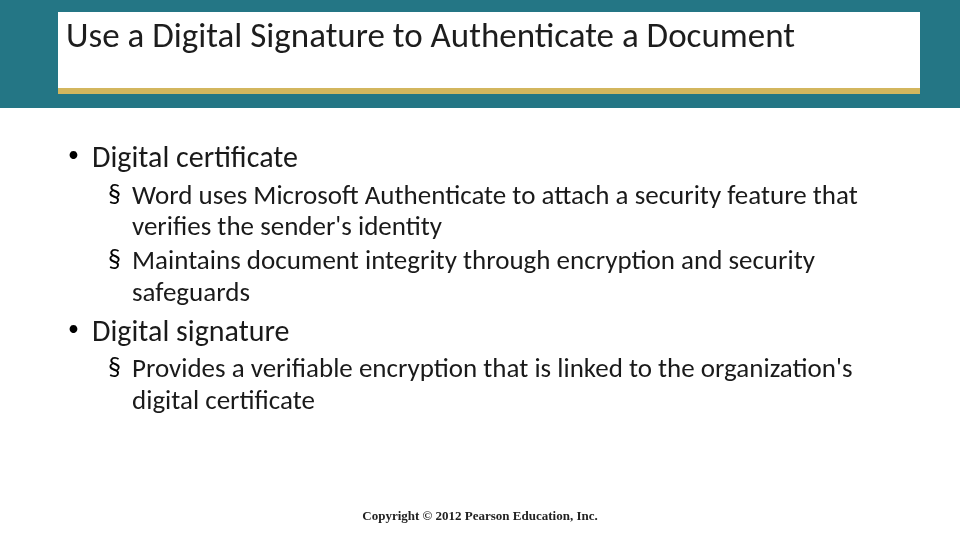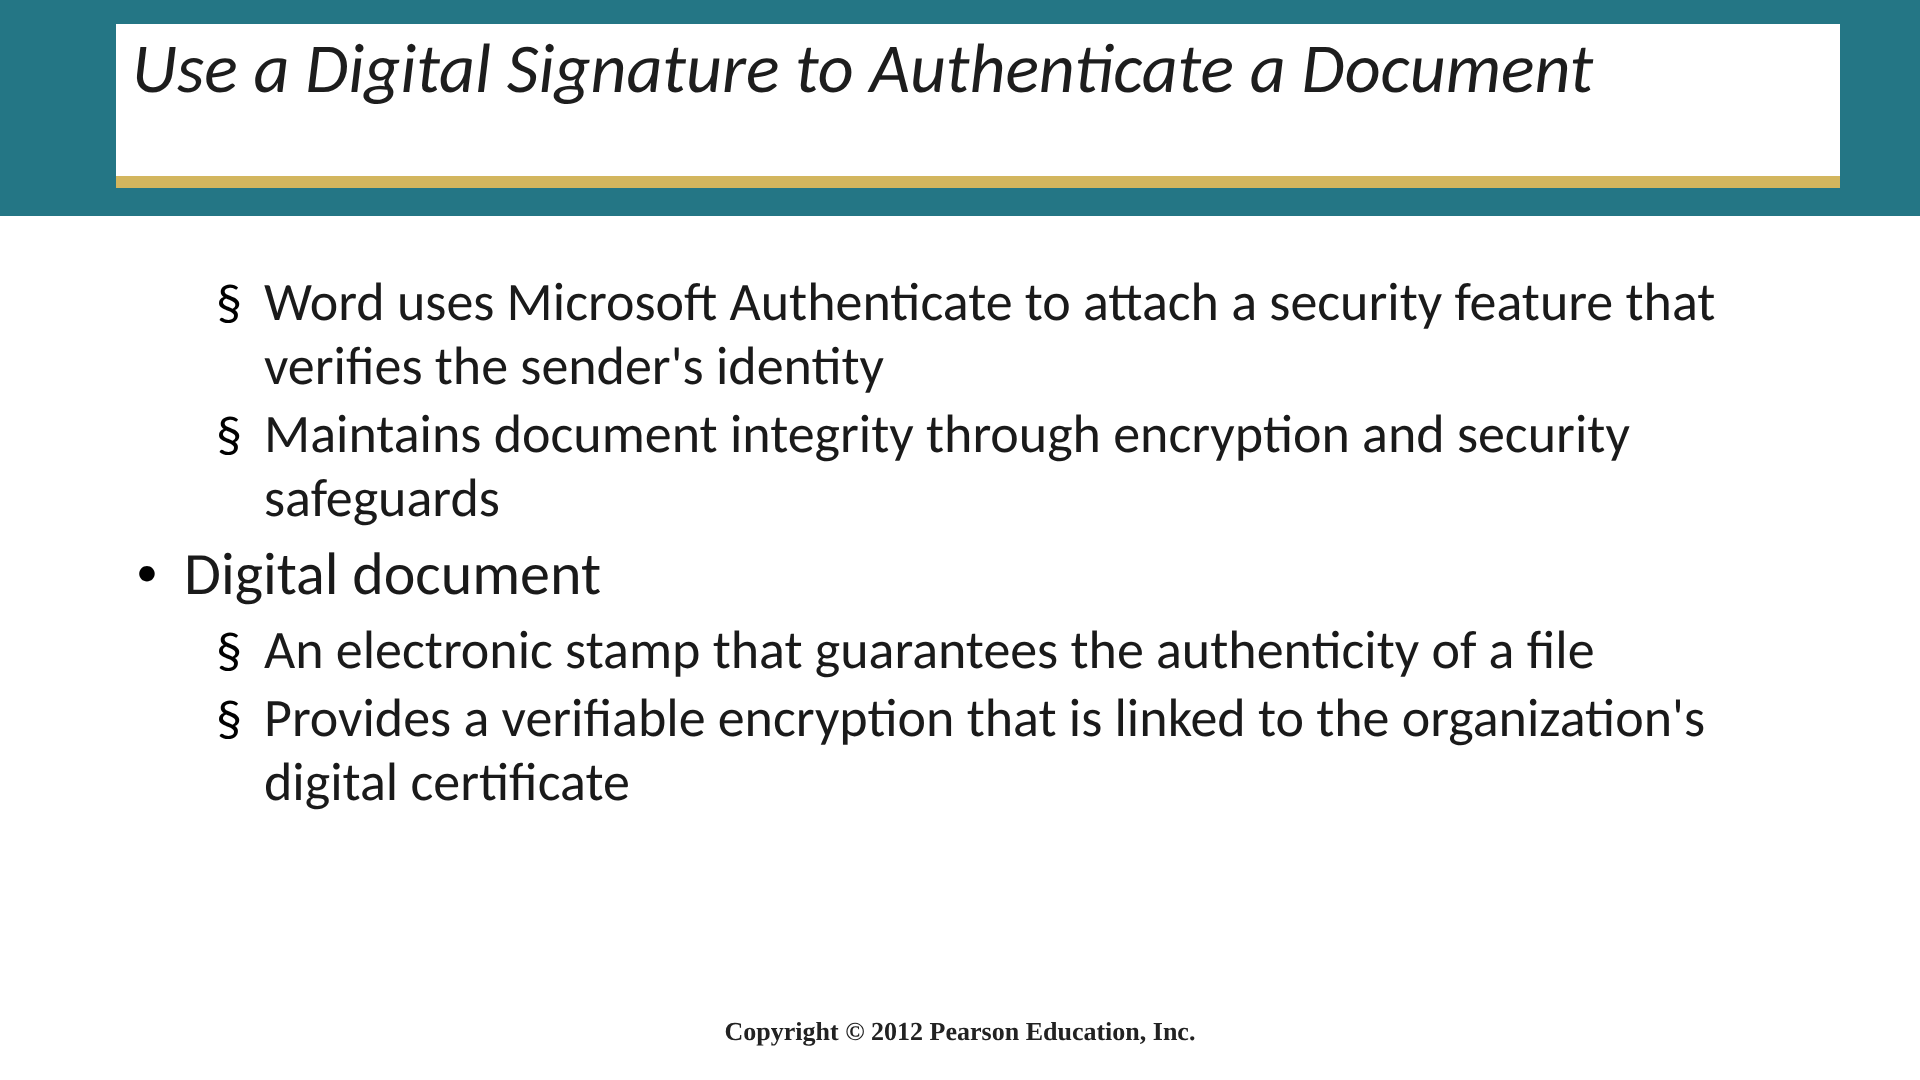--- a/index.html
+++ b/index.html
@@ -28,21 +28,20 @@
   }
   .title-text {
     position: absolute;
     left: 66px;
     top: 16px;
     right: 60px;
     font-size: 35px;
     line-height: 1.12;
     color: #1d1d1d;
     font-weight: 400;
-    font-style: italic;
   }
   .content {
     padding: 26px 48px 0 58px;
     color: #1a1a1a;
   }
   .lvl1 {
     margin: 6px 0 4px 0;
     padding-left: 34px;
     font-size: 30px;
     line-height: 1.15;
@@ -85,22 +84,22 @@
 </head>
 <body>
 
 <div class="header-band">
   <div class="title-underlay"></div>
   <div class="title-text">Use a Digital Signature to Authenticate a Document</div>
 </div>
 
 <div class="content">
 
+  <div class="lvl1">Digital certificate</div>
   <div class="lvl2">Word uses Microsoft Authenticate to attach a security feature that verifies the sender's identity</div>
   <div class="lvl2">Maintains document integrity through encryption and security safeguards</div>
 
-  <div class="lvl1">Digital document</div>
-  <div class="lvl2">An electronic stamp that guarantees the authenticity of a file</div>
+  <div class="lvl1">Digital signature</div>
   <div class="lvl2">Provides a verifiable encryption that is linked to the organization's digital certificate</div>
 
 </div>
 
 <div class="footer">Copyright © 2012 Pearson Education, Inc.</div>
 
 </body></html>

